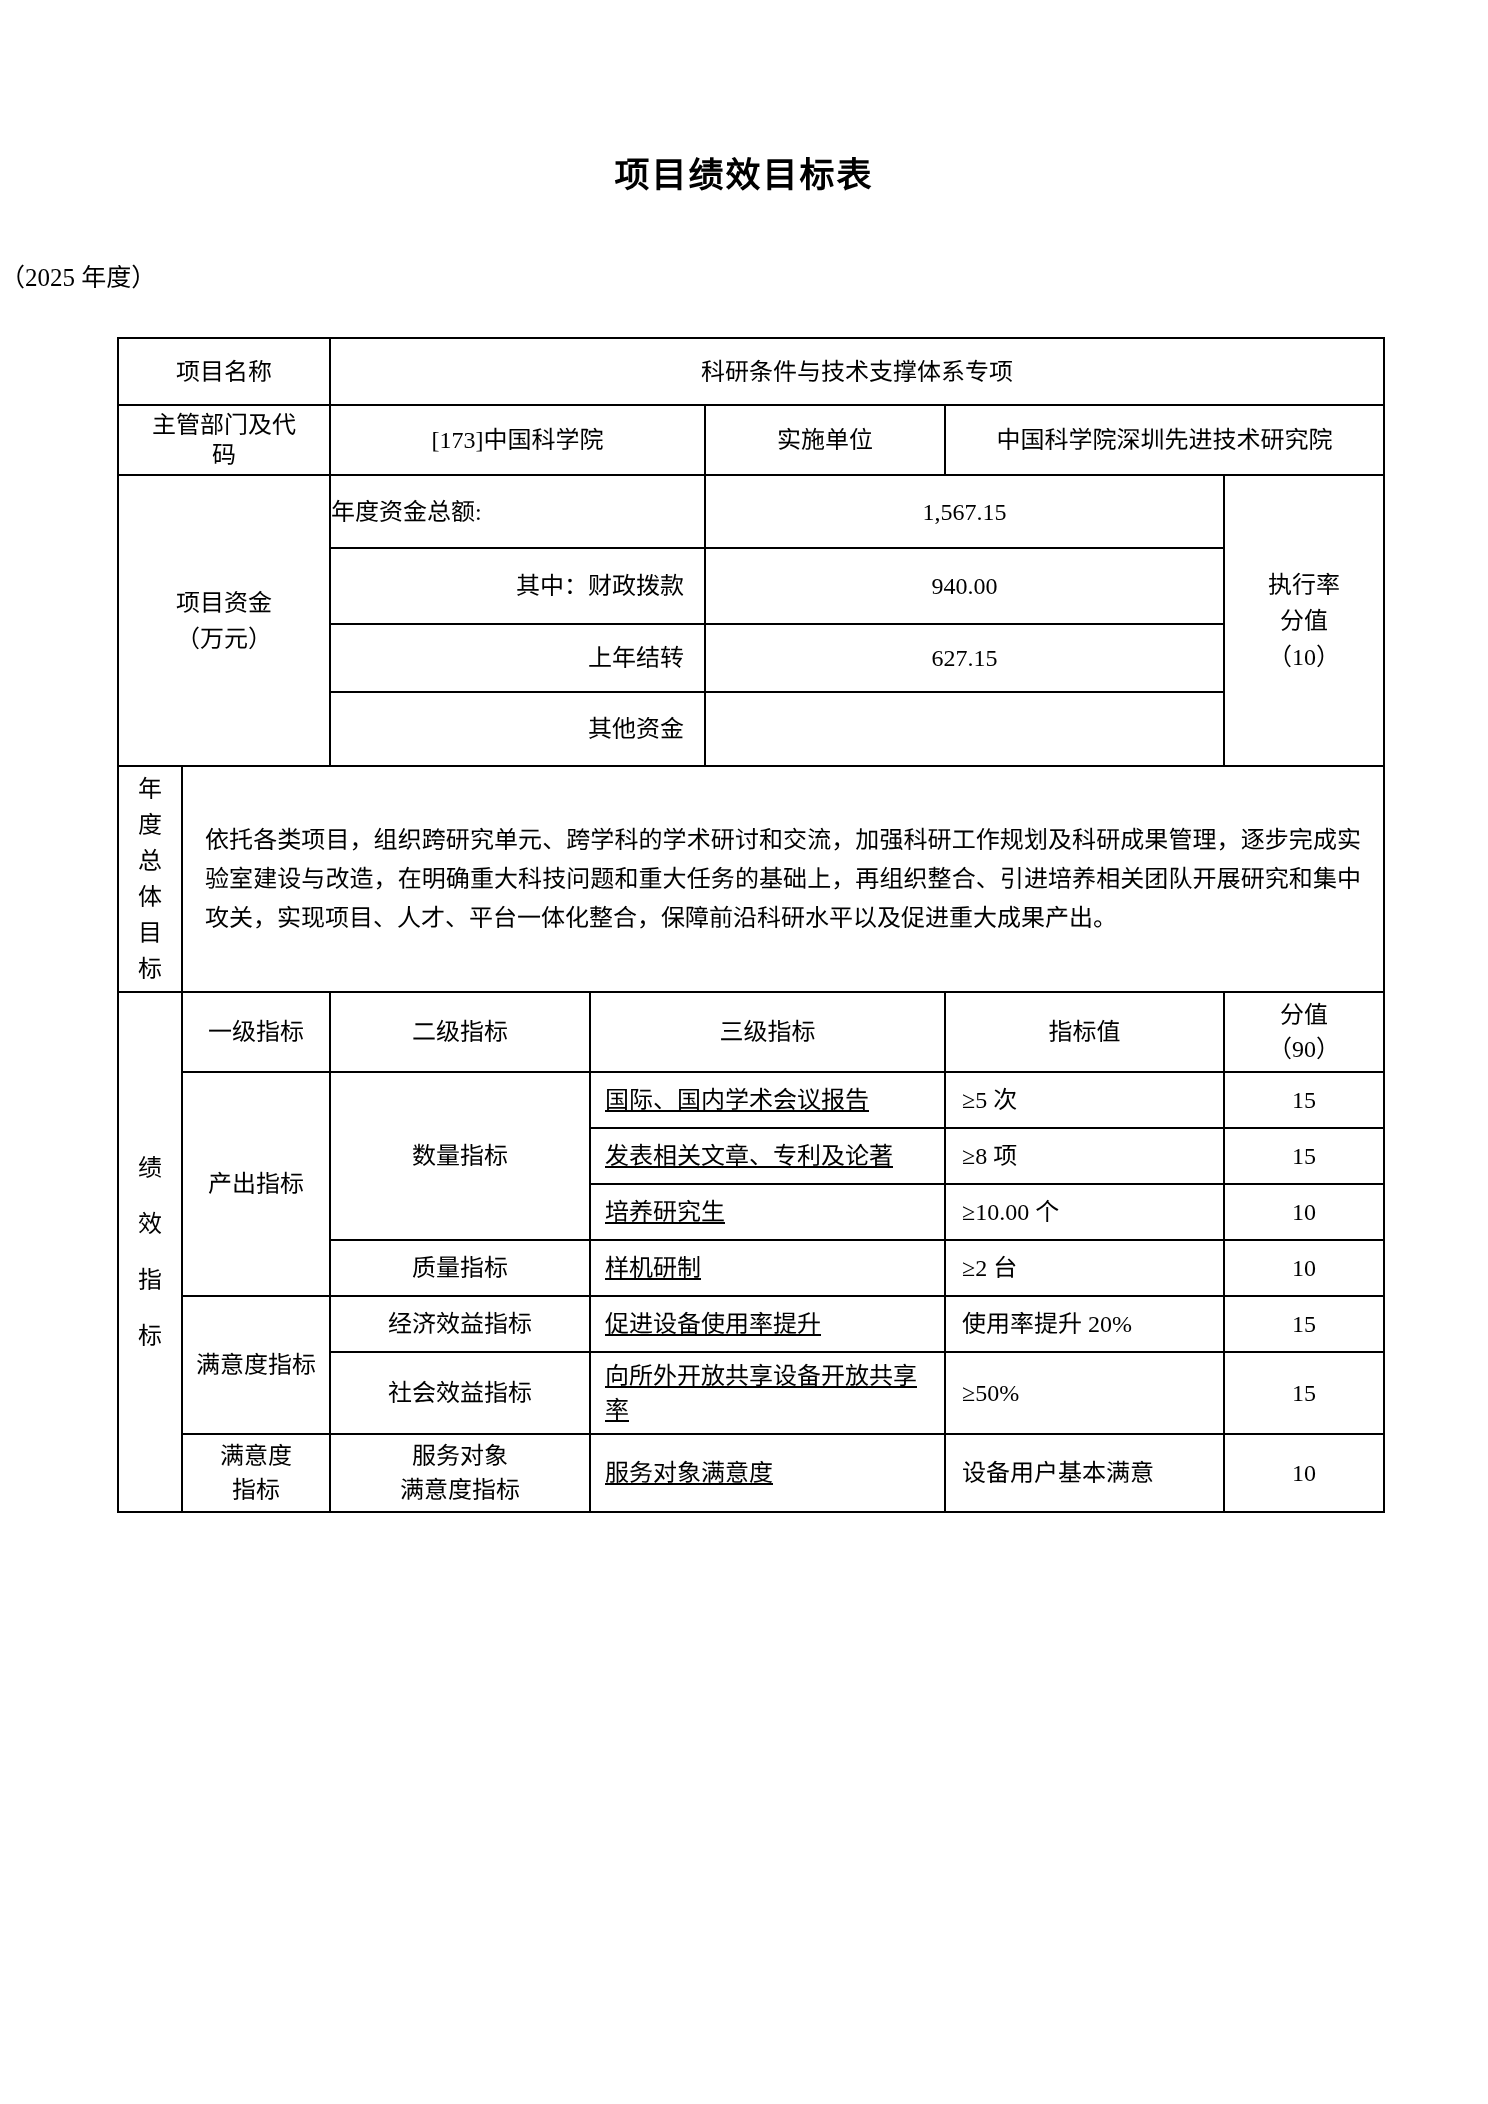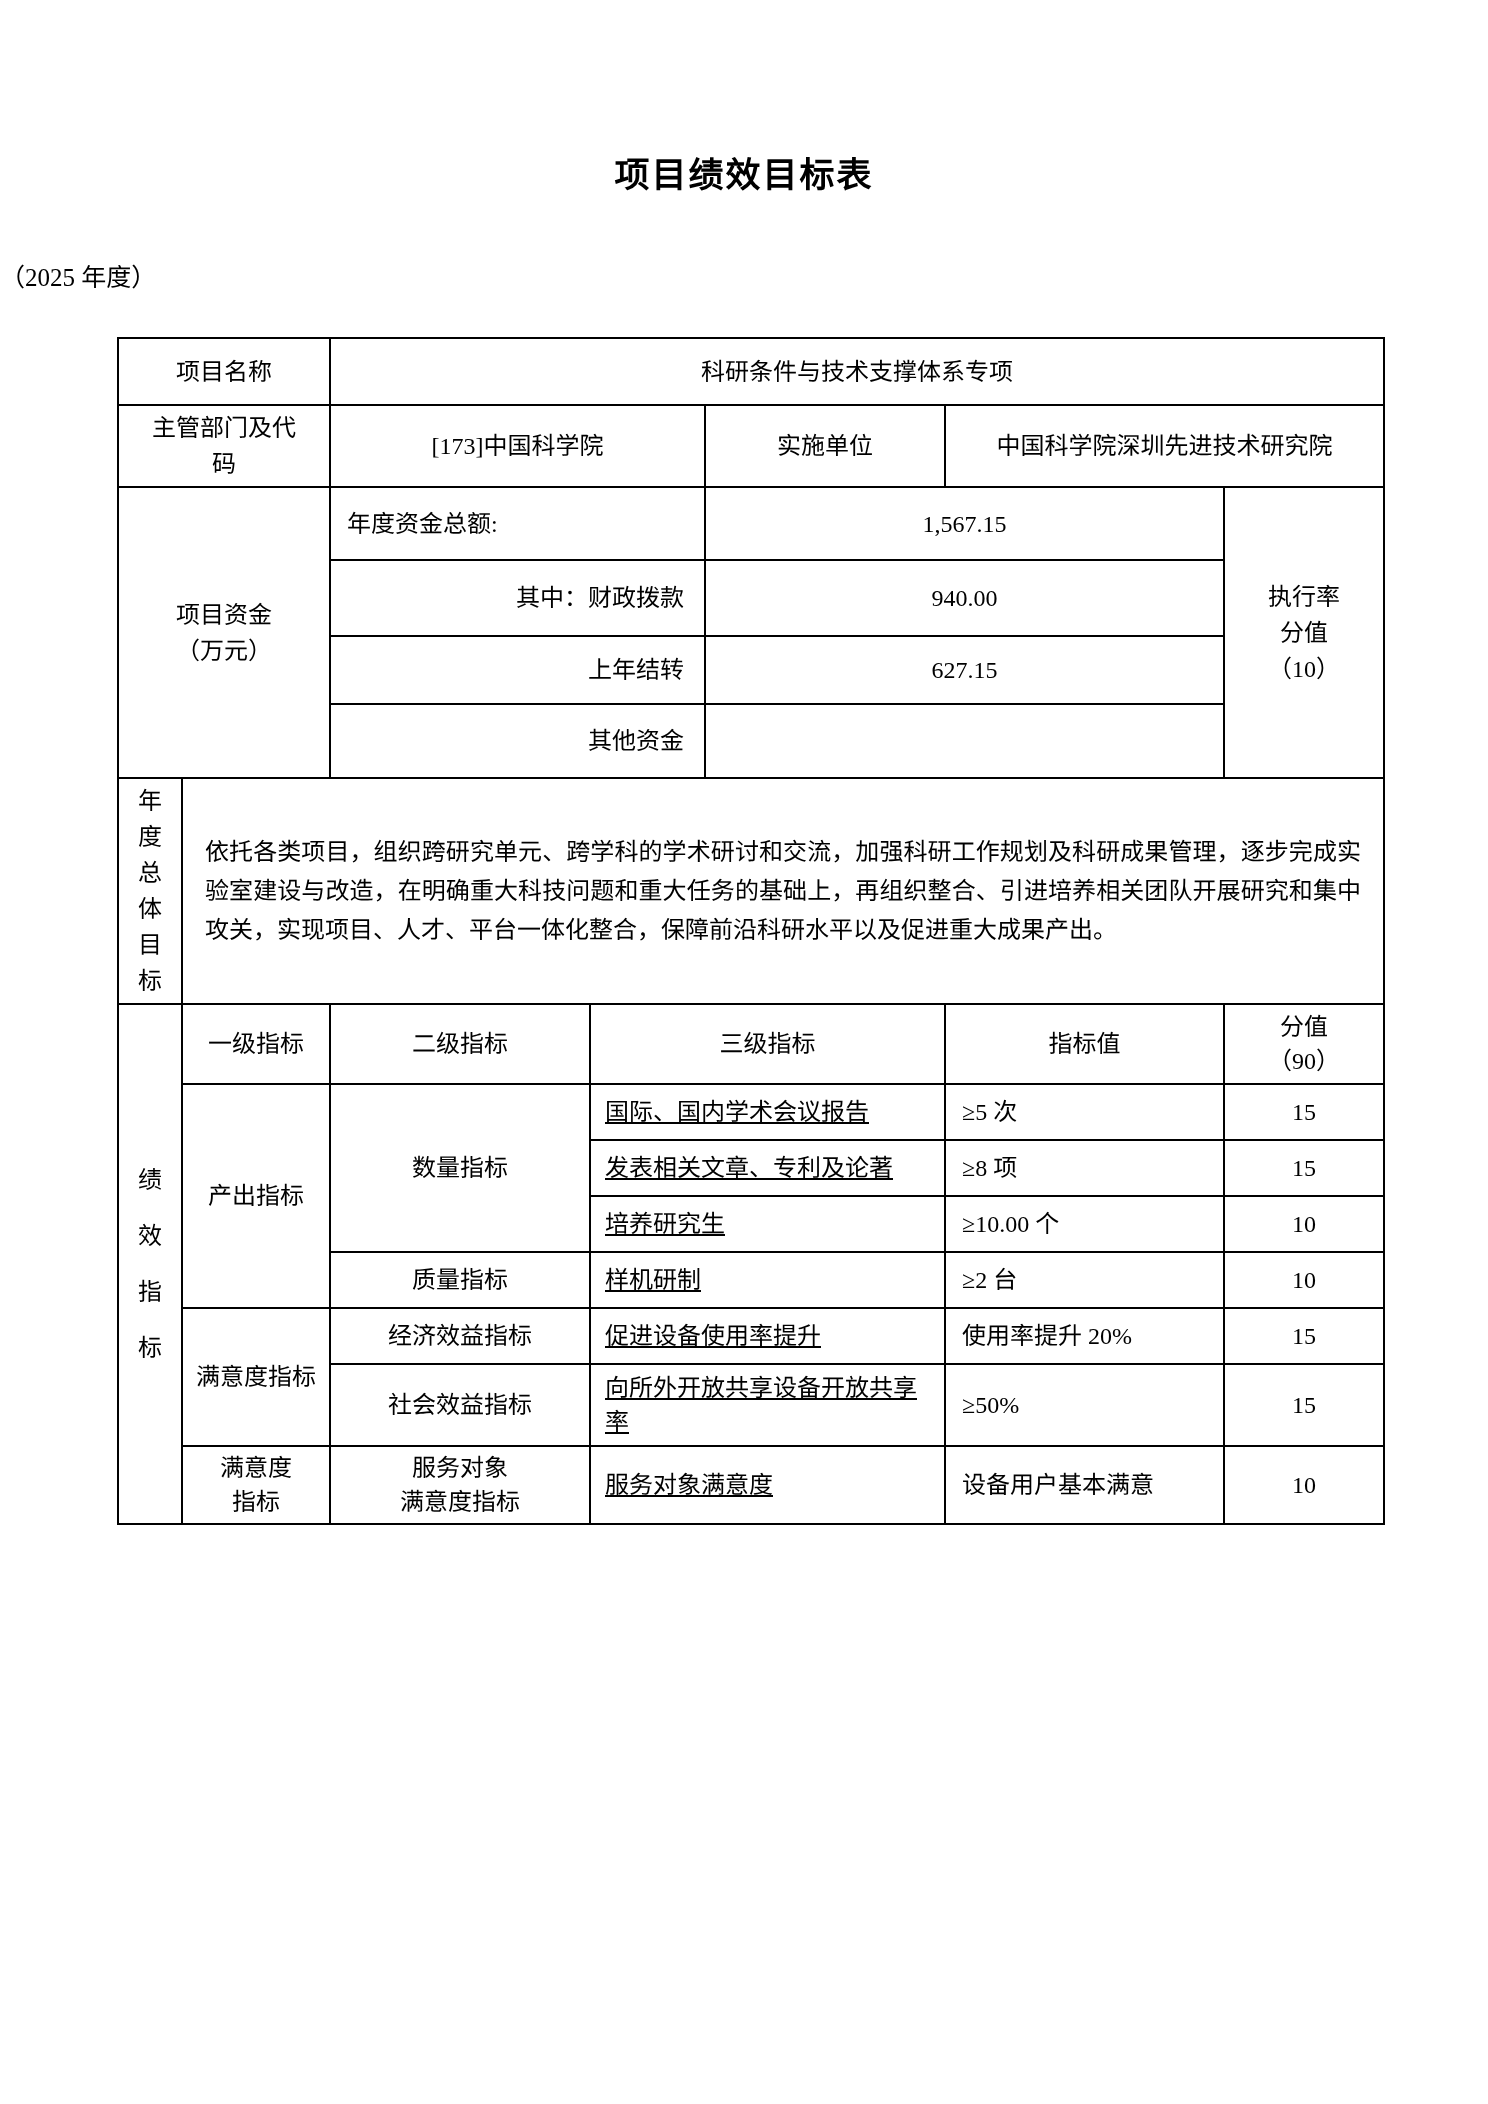--- a/index.html
+++ b/index.html
@@ -19,29 +19,29 @@
     border-collapse:collapse; table-layout:fixed;
     width:1266px; margin:44px 0 0 117px;
   }
   td {
     border:2px solid #000; box-sizing:border-box;
     font-size:24px; line-height:32px;
     text-align:center; vertical-align:middle;
     padding:4px 10px; overflow:hidden;
   }
   .pre { white-space:pre-line; }
-  .ta-left  { text-align:left;  padding-left:16px; }
+  .ta-left  { text-align:left;  padding-left:0; }
   .ta-right { text-align:right; padding-right:20px; }
   .v-label  { line-height:36px; padding:4px 4px; }
   .perf-label { line-height:56px; padding:4px 2px; }
   .goal-text {
     text-align:justify; text-justify:inter-ideograph;
     line-height:39px; padding:16px 22px; vertical-align:middle;
   }
-  .dept-cell { padding:4px 24px; line-height:36px;font-family:Liberation Serif, serif; }
+  .dept-cell { padding:4px 24px; line-height:30px;font-family:Liberation Serif, serif; }
   .l3-cell   { text-align:left; padding-left:14px; padding-right:12px; line-height:34px;text-decoration:underline; }
   .val-cell  { text-align:left; padding-left:16px; }
   .hdr-cell  { line-height:34px; }
   .page-num {
     position:absolute; top:1974px; left:12px; width:100%;
     text-align:center; font-size:14px;
   }
 </style>
 </head>
 <body>

